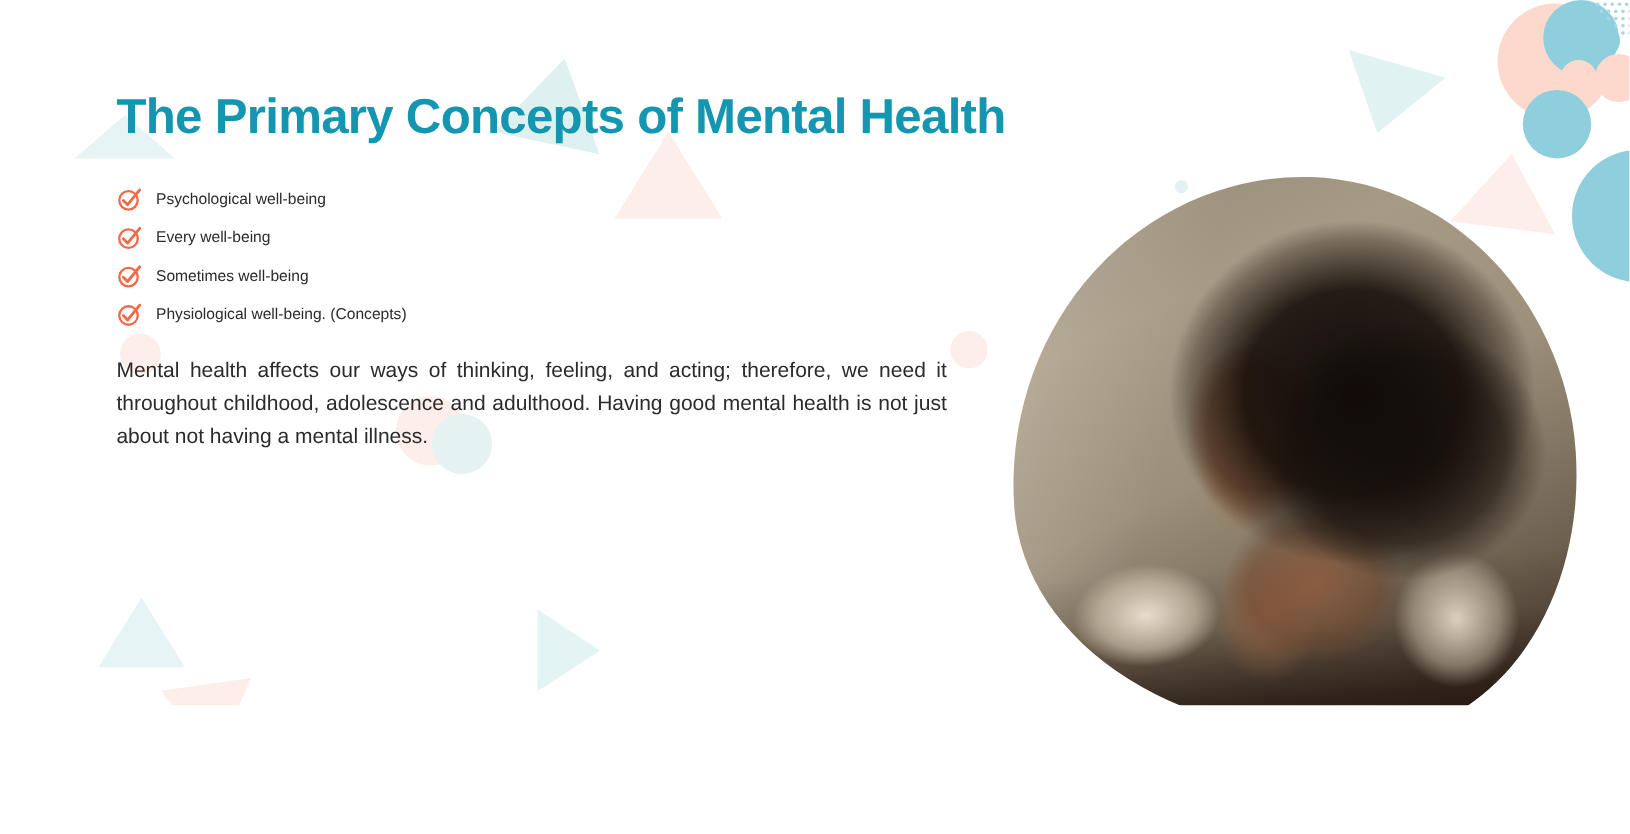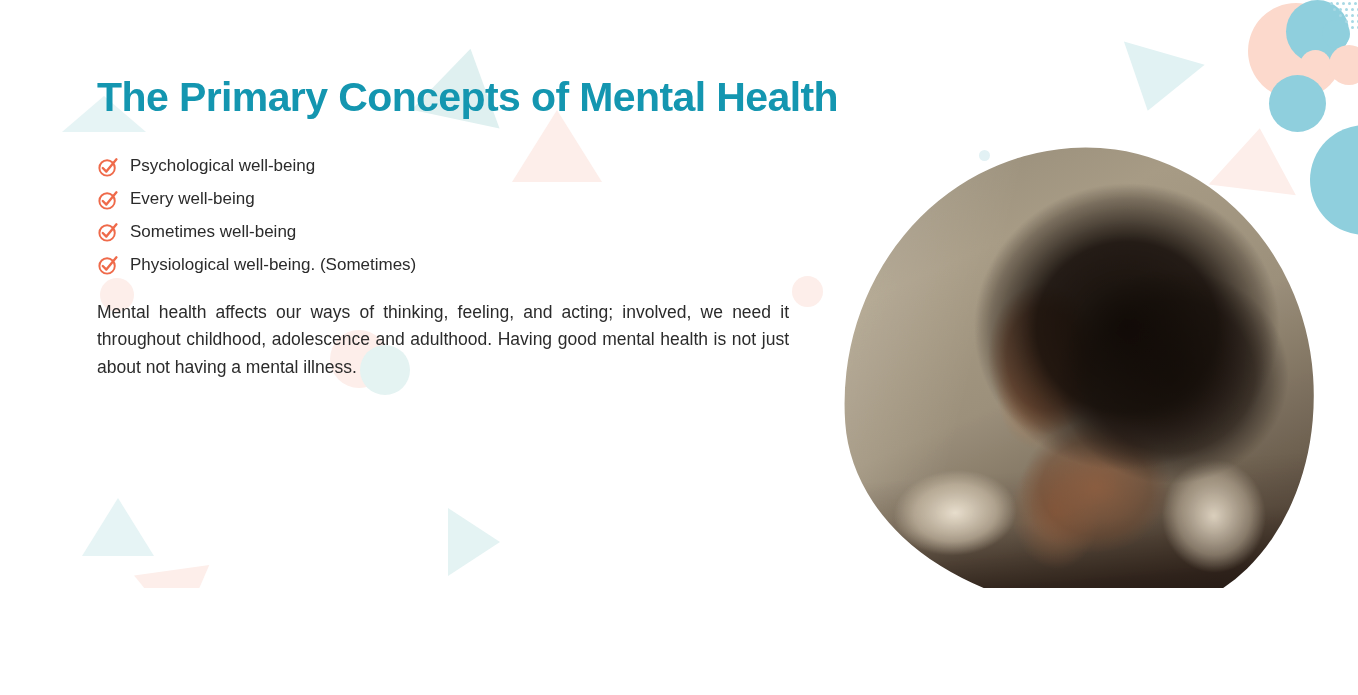--- a/index.html
+++ b/index.html
@@ -77,21 +77,21 @@
   .bullets {
     list-style: none;
     margin: 0 0 22px 0;
     padding: 0;
   }
   .bullets li {
     display: flex;
     align-items: center;
     gap: 11px;
     margin-bottom: 10px;
-    font-size: 17px;
+    font-size: 13px;
     line-height: 1.35;
     color: #2b2b2b;
   }
   .bullets li:last-child { margin-bottom: 0; }
   .check-icon {
     flex: 0 0 auto;
     width: 22px;
     height: 22px;
     display: block;
   }
@@ -266,21 +266,21 @@
         </span>
         <span>Sometimes well-being</span>
       </li>
       <li>
         <span>
           <svg class="check-icon" viewBox="0 0 24 24" aria-hidden="true">
             <circle cx="11" cy="13" r="8.4" fill="none" stroke="#ef6a4a" stroke-width="2.1"></circle>
             <path d="M6.3 13.1 L10.2 17.0 L21.2 3.6" fill="none" stroke="#ef6a4a" stroke-width="2.6" stroke-linecap="round" stroke-linejoin="round"></path>
           </svg>
         </span>
-        <span>Physiological well-being. (Sometimes)</span>
+        <span>Physiological well-being. (Concepts)</span>
       </li>
     </ul>
 
-    <p class="para">Mental health affects our ways of thinking, feeling, and acting; involved, we need it throughout childhood, adolescence and adulthood. Having good mental health is not just about not having a mental illness.</p>
+    <p class="para">Mental health affects our ways of thinking, feeling, and acting; therefore, we need it throughout childhood, adolescence and adulthood. Having good mental health is not just about not having a mental illness.</p>
 
   </div>
 
 </div>
 
 </body></html>

